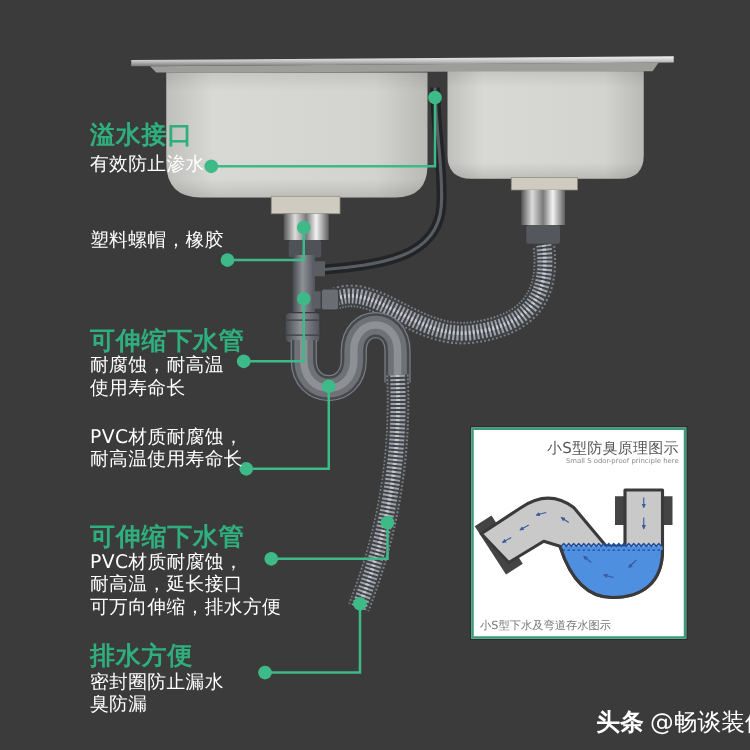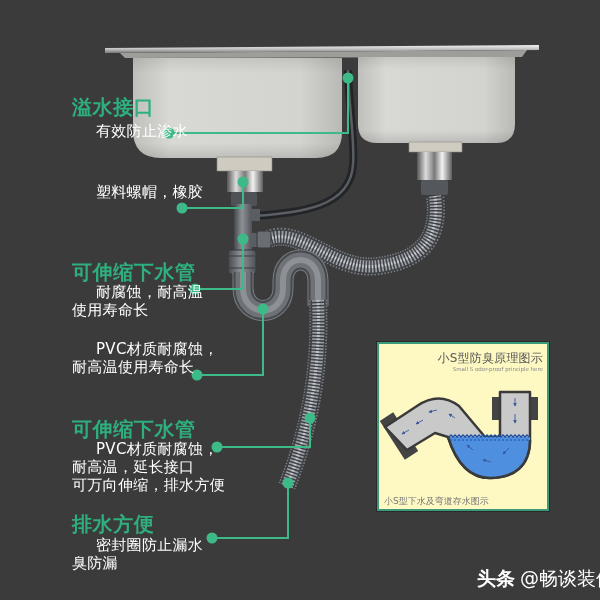--- a/index.html
+++ b/index.html
@@ -2,23 +2,23 @@
 <html><head>
 <meta charset="utf-8">
 <style>
   html, body { margin:0; padding:0; }
   body { width:600px; height:600px; background:#3b3b3b; overflow:hidden; font-family:"DejaVu Sans", sans-serif; }
   #stage { position:relative; width:600px; height:600px; background:#3b3b3b; }
   #art { position:absolute; left:0; top:0; width:600px; height:600px; }
   .label { position:absolute; left:72px; white-space:nowrap; }
   .label .t { font-size:20px; line-height:20px; font-weight:bold; color:#2fae7e; letter-spacing:0.6px; }
   .label .d { font-size:15px; line-height:18px; color:#ffffff; letter-spacing:0.3px; }
-  .label .d.first { margin-top:1px;margin-left:24px; }
+  .label .d.first { margin-top:1px; }
   #inset { position:absolute; left:377px; top:342px; width:172px; height:169px; box-sizing:border-box;
-           border:2px solid #3b9b78; background:#fef9c3; box-shadow:0 0 0 1px #2a2a2a; overflow:hidden; }
+           border:2px solid #3b9b78; background:#ffffff; box-shadow:0 0 0 1px #2a2a2a; overflow:hidden; }
   #inset .ititle { position:absolute; right:4px; top:8px; font-size:12px; line-height:13px; color:#555; letter-spacing:0.2px; white-space:nowrap; }
   #inset .isub { position:absolute; right:4px; top:22px; font-size:5.5px; line-height:6px; color:#8a8a8a; white-space:nowrap; }
   #inset .icap { position:absolute; left:5px; top:152px; font-size:9px; line-height:10px; color:#777; white-space:nowrap; }
   #inset svg { position:absolute; left:0; top:0; width:168px; height:165px; }
   #watermark { position:absolute; left:477px; top:569px; font-size:19px; line-height:18px; color:#ffffff; white-space:nowrap; }
   #watermark .brand { font-weight:bold; margin-right:5px; }
 </style>
 </head>
 <body>
 

